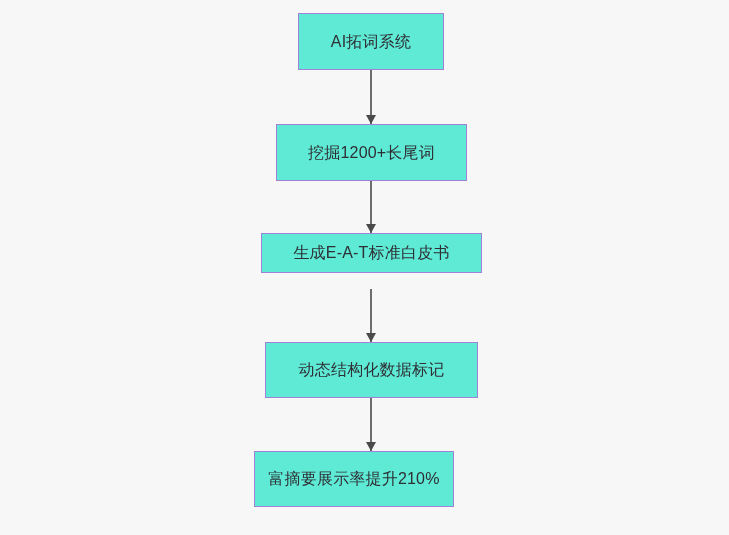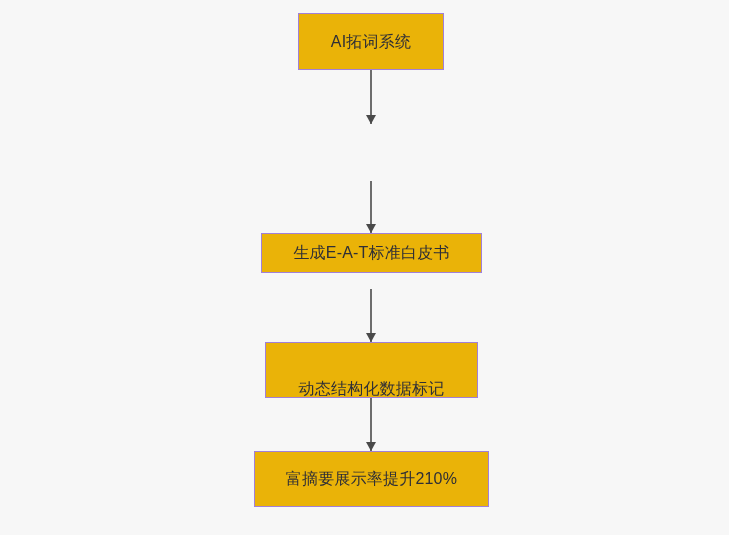--- a/index.html
+++ b/index.html
@@ -16,21 +16,21 @@
 
   #flowchart {
     position: relative;
     width: 729px;
     height: 535px;
   }
 
   .node {
     position: absolute;
     box-sizing: border-box;
-    background: #eab308;
+    background: #5eead4;
     border: 1.6px solid #a180d8;
     display: flex;
     align-items: center;
     justify-content: center;
     border-radius: 0;
   }
 
   .node-label {
     font-size: 16px;
     line-height: 1;
@@ -88,26 +88,29 @@
 
   <div class="connector" style="left:361px; top:398px; width:20px; height:53px;">
     <div class="connector-line" style="height:53px;"></div>
     <div class="connector-head"></div>
   </div>
 
   <div class="node" style="left:298px; top:13px; width:146px; height:57px;">
     <span class="node-label">AI拓词系统</span>
   </div>
 
+  <div class="node" style="left:276px; top:124px; width:191px; height:57px;">
+    <span class="node-label">挖掘1200+长尾词</span>
+  </div>
 
   <div class="node" style="left:261px; top:233px; width:221px; height:40px;">
     <span class="node-label">生成E-A-T标准白皮书</span>
   </div>
 
-  <div class="node" style="left:265px; top:342px; width:213px; height:56px;align-items:flex-end;">
+  <div class="node" style="left:265px; top:342px; width:213px; height:56px;">
     <span class="node-label">动态结构化数据标记</span>
   </div>
 
-  <div class="node" style="left:254px; top:451px; width:235px; height:56px;">
+  <div class="node" style="left:254px; top:451px; width:200px; height:56px;">
     <span class="node-label">富摘要展示率提升210%</span>
   </div>
 
 </div>
 
 </body></html>

